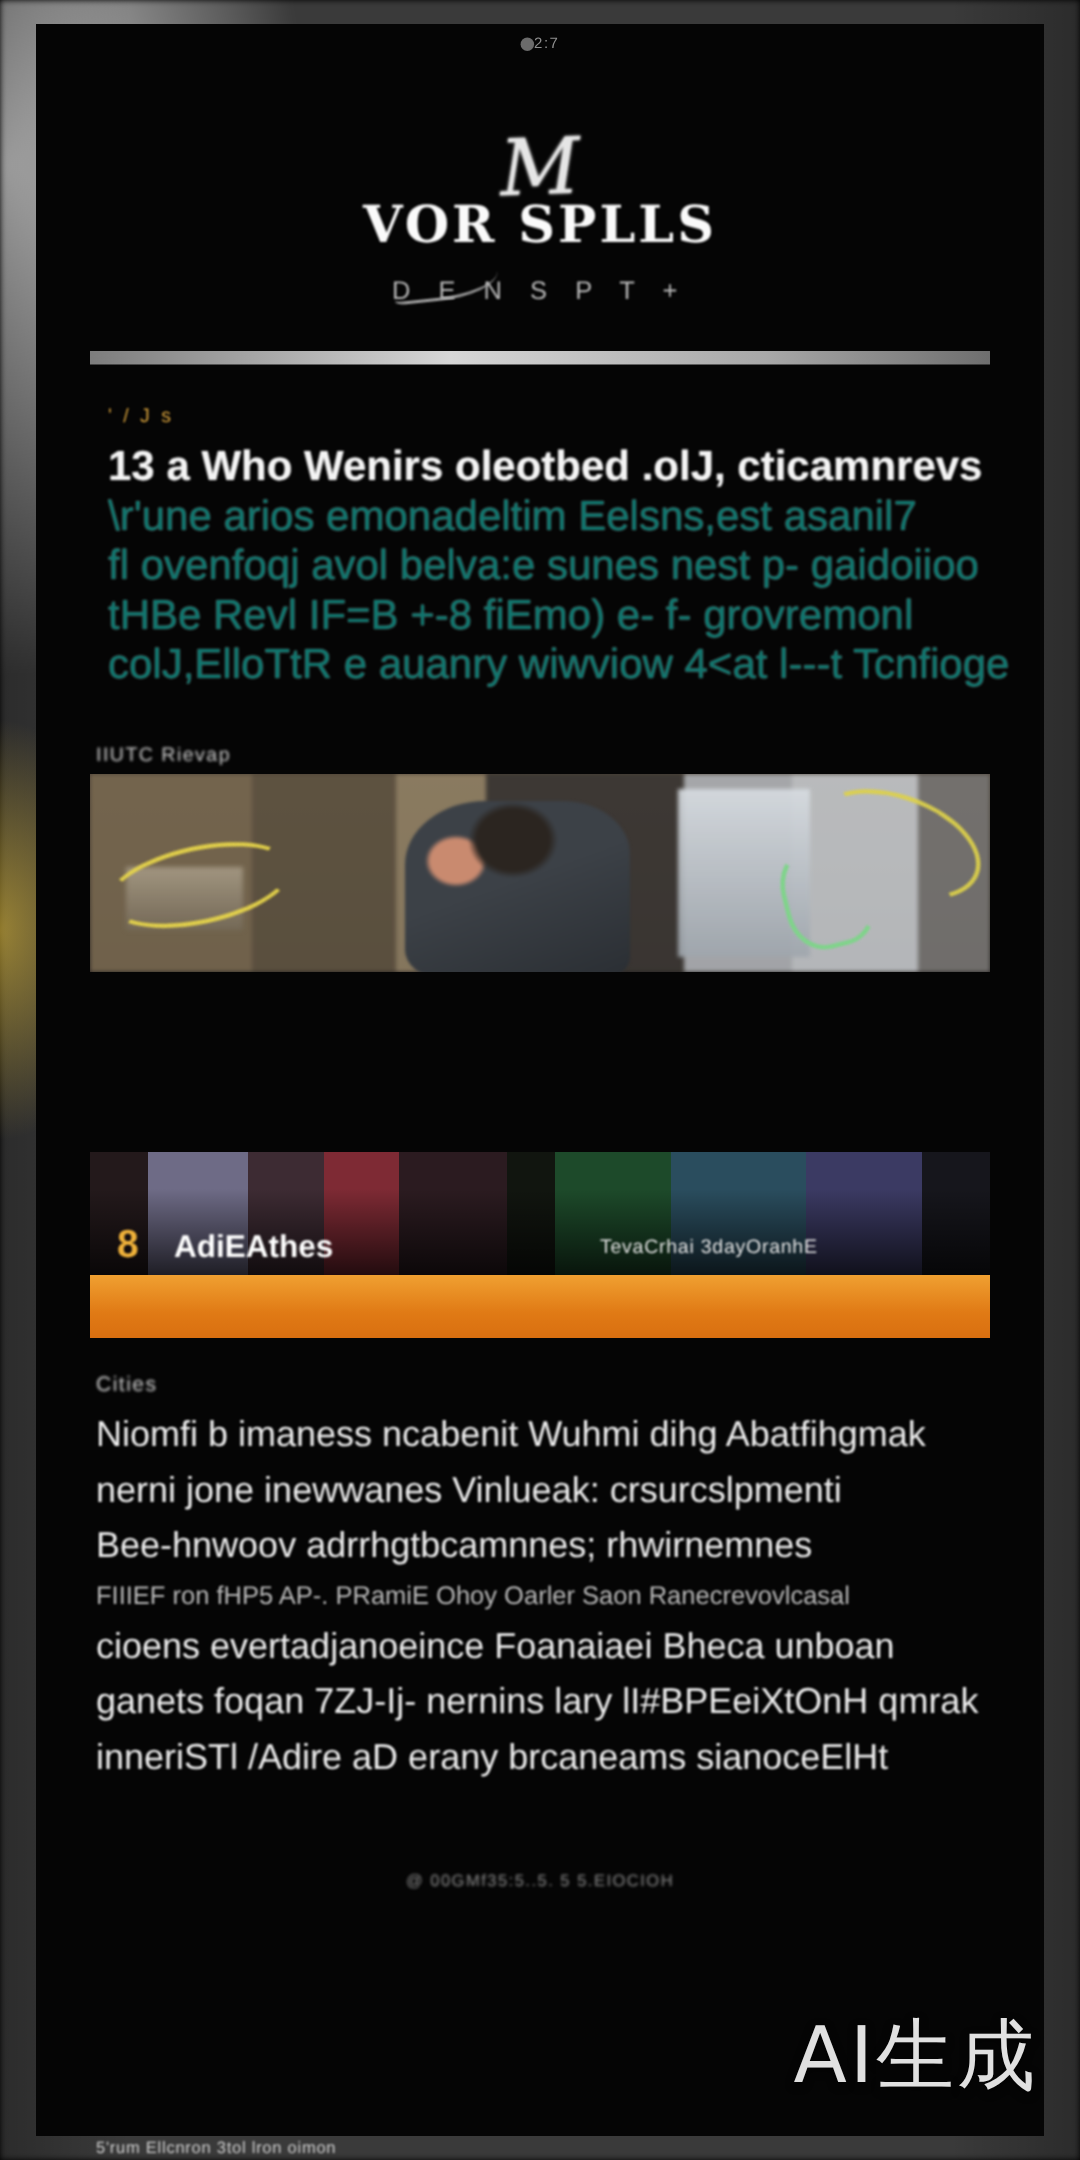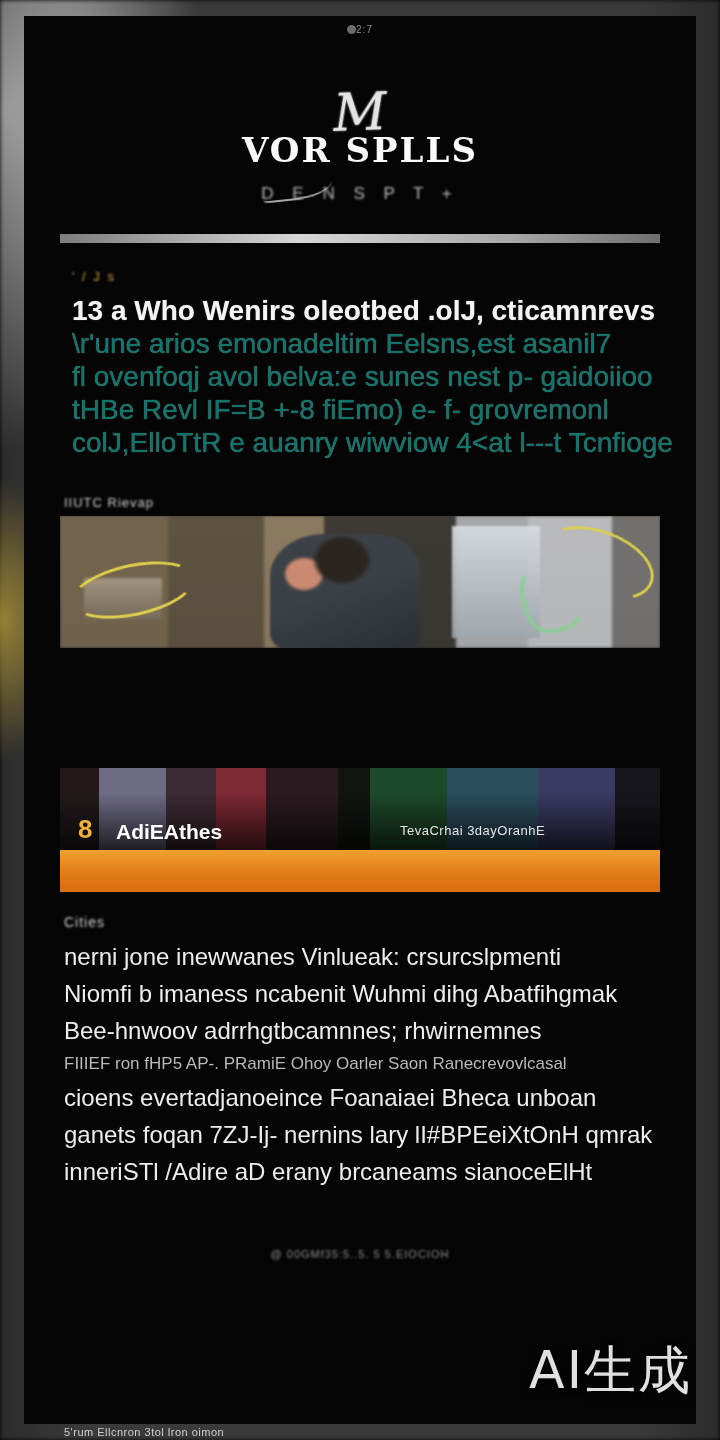--- a/index.html
+++ b/index.html
@@ -411,22 +411,22 @@
     <div class="card right">
       <div class="card-overlay"></div>
       <div class="card-label small">TevaCrhai 3dayOranhE</div>
     </div>
   </div>
 
   <div class="banner"></div>
 
   <div class="body-kicker">Cities</div>
   <div class="bodycopy">
+    <span class="ln">Niomfi b  imaness ncabenit Wuhmi dihg   Abatfihgmak</span>
     <span class="ln">nerni  jone  inewwanes Vinlueak: crsurcslpmenti</span>
-    <span class="ln">Niomfi b  imaness ncabenit Wuhmi dihg   Abatfihgmak</span>
     <span class="ln">Bee-hnwoov adrrhgtbcamnnes; rhwirnemnes</span>
     <span class="ln dim">FIIIEF ron fHP5 AP-. PRamiE Ohoy Oarler Saon Ranecrevovlcasal</span>
     <span class="ln">cioens evertadjanoeince Foanaiaei  Bheca unboan</span>
     <span class="ln">ganets foqan 7ZJ-Ij- nernins lary lI#BPEeiXtOnH  qmrak</span>
     <span class="ln">inneriSTl /Adire aD erany brcaneams sianoceElHt</span>
   </div>
 
   <div class="footer-credit">@ 00GMf35:5..5. 5 5.EIOCIOH</div>
 </div>
 

